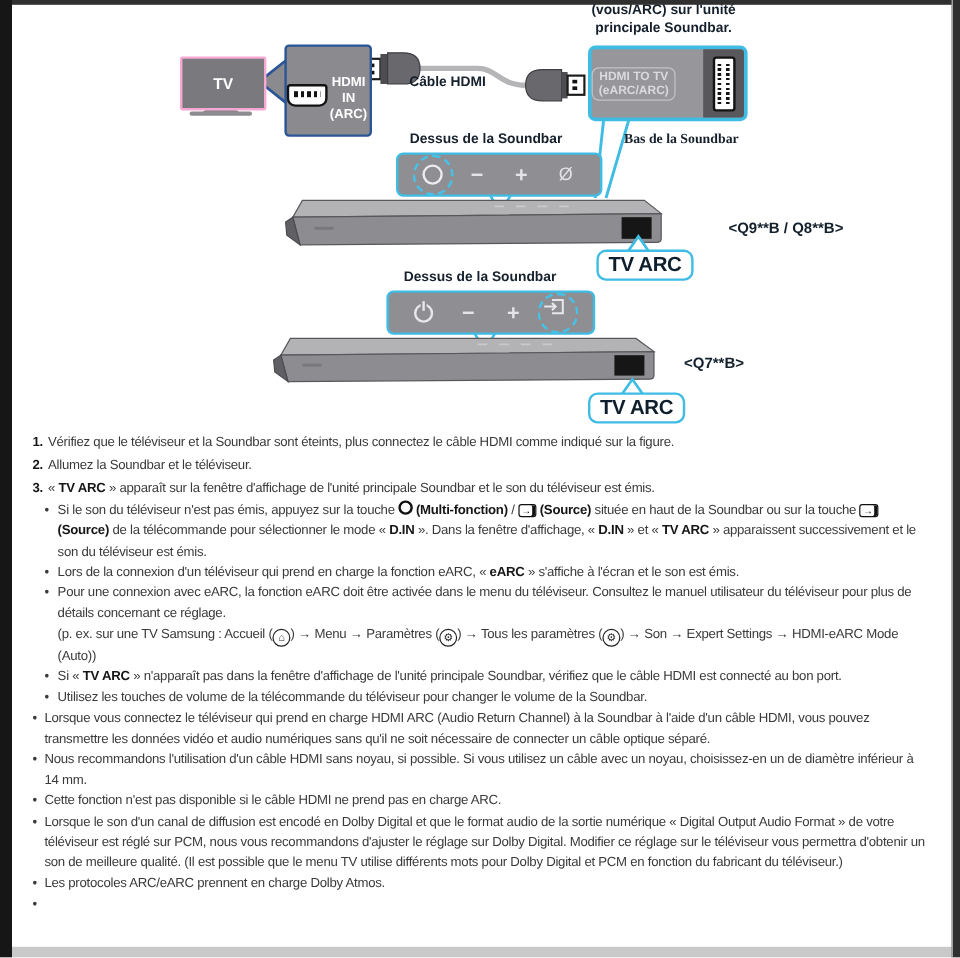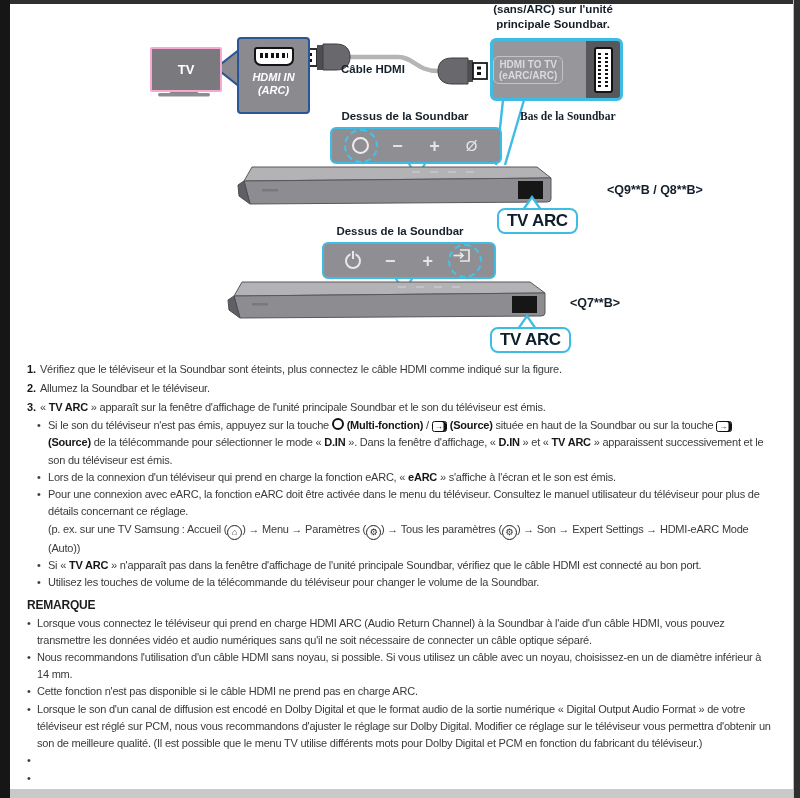--- a/index.html
+++ b/index.html
@@ -13,22 +13,22 @@
 
   
   .diagram{position:relative;width:800px;height:356px;}
   .diagram svg{position:absolute;left:0;top:0;}
   .dlabel{position:absolute;font-weight:bold;color:#15202c;font-size:11.5px;line-height:15px;}
   .center{text-align:center;}
   .tvbox{position:absolute;left:150px;top:47px;width:68px;height:41px;background:#7a7a7e;
          border:2px solid #f9a8d4;border-radius:2px;display:flex;align-items:center;justify-content:center;
          color:#fff;font-weight:bold;font-size:13px;}
   .hdmi-in-box{position:absolute;left:237px;top:37px;width:69px;height:65px;background:#8b8b8f;
-         border:2.5px solid #2a5596;border-radius:4px;display:flex;flex-direction:column;align-items:center;
-         padding-top:8px;box-sizing:content-box;z-index:3;font-style:italic;}
+         border:2.5px solid #2a5596;border-radius:4px;display:flex;flex-direction:row;align-items:center;
+         padding-top:8px;box-sizing:content-box;z-index:3;}
   .hdmi-port{width:36px;height:15px;border:2px solid #131313;border-radius:3px 3px 7px 7px;background:#fff;position:relative;}
   .hdmi-port::before{content:"";position:absolute;left:4px;right:4px;top:4px;height:5px;
          background:repeating-linear-gradient(90deg,#131313 0 3px,transparent 3px 5.5px);}
   .hdmi-in-text{margin-top:5px;color:#fff;font-weight:bold;font-size:11px;line-height:13px;text-align:center;}
   .hdmi-out-box{position:absolute;left:490px;top:38px;width:127px;height:57px;background:#97979b;
          border:3px solid #3fbce4;border-radius:6px;display:flex;z-index:3;gap:23px;}
   .out-label-zone{flex:1;display:flex;align-items:center;justify-content:center;}
   .out-pill{border:1.5px solid #c3c3c7;border-radius:6px;padding:2px 5px;color:#dadade;
          font-weight:bold;font-size:10px;line-height:11px;text-align:center;}
   .out-port-zone{width:38px;background:#58585c;border-radius:0 3px 3px 0;display:flex;align-items:center;justify-content:center;}
@@ -122,21 +122,21 @@
         <line x1="452" y1="287" x2="460" y2="287"></line>
     </g>
     <rect x="252" y="303" width="16" height="2.5" fill="#6e6e72" opacity="0.65"></rect>
 
     <polygon points="518,329 536,329 527,316" fill="#ffffff" stroke="#3fbce4" stroke-width="2.2"></polygon>
   </svg>
 
   <div class="dlabel center" style="left:115px;top:6px;width:310px;">
   </div>
   <div class="dlabel center" style="left:453px;top:2px;width:200px;">
-    <div>(sans/ARC) sur l'unité</div>
+    <div>(vous/ARC) sur l'unité</div>
     <div>principale Soundbar.</div>
   </div>
 
   <div class="tvbox">
       <span>TV</span>
     </div>
 
   <div class="hdmi-in-box">
     <div class="hdmi-port"></div>
     <div class="hdmi-in-text">
@@ -235,40 +235,40 @@
     </div>
   <div class="sub">
       <span class="dot">•</span>
       <span>Si « <b>TV ARC</b> » n'apparaît pas dans la fenêtre d'affichage de l'unité principale Soundbar, vérifiez que le câble HDMI est connecté au bon port.</span>
     </div>
   <div class="sub">
       <span class="dot">•</span>
       <span>Utilisez les touches de volume de la télécommande du téléviseur pour changer le volume de la Soundbar.</span>
     </div>
 
-  <div class="remarque-title">REMARQUE</div>
 
   <div class="rem">
       <span class="dot2">•</span>
       <span>Lorsque vous connectez le téléviseur qui prend en charge HDMI ARC (Audio Return Channel) à la Soundbar à l'aide d'un câble HDMI, vous pouvez transmettre les données vidéo et audio numériques sans qu'il ne soit nécessaire de connecter un câble optique séparé.</span>
     </div>
   <div class="rem">
       <span class="dot2">•</span>
       <span>Nous recommandons l'utilisation d'un câble HDMI sans noyau, si possible. Si vous utilisez un câble avec un noyau, choisissez-en un de diamètre inférieur à 14 mm.</span>
     </div>
   <div class="rem">
       <span class="dot2">•</span>
       <span>Cette fonction n'est pas disponible si le câble HDMI ne prend pas en charge ARC.</span>
     </div>
   <div class="rem">
       <span class="dot2">•</span>
       <span>Lorsque le son d'un canal de diffusion est encodé en Dolby Digital et que le format audio de la sortie numérique « Digital Output Audio Format » de votre téléviseur est réglé sur PCM, nous vous recommandons d'ajuster le réglage sur Dolby Digital. Modifier ce réglage sur le téléviseur vous permettra d'obtenir un son de meilleure qualité. (Il est possible que le menu TV utilise différents mots pour Dolby Digital et PCM en fonction du fabricant du téléviseur.)</span>
     </div>
   <div class="rem">
       <span class="dot2">•</span>
+      <span>Les protocoles ARC/eARC prennent en charge Dolby Atmos.</span>
     </div>
   <div class="rem">
       <span class="dot2">•</span>
     </div>
 </div>
 
 <div class="frame-top"></div>
 <div class="frame-left"></div>
 <div class="frame-right"></div>
 <div class="frame-bottom"></div>

